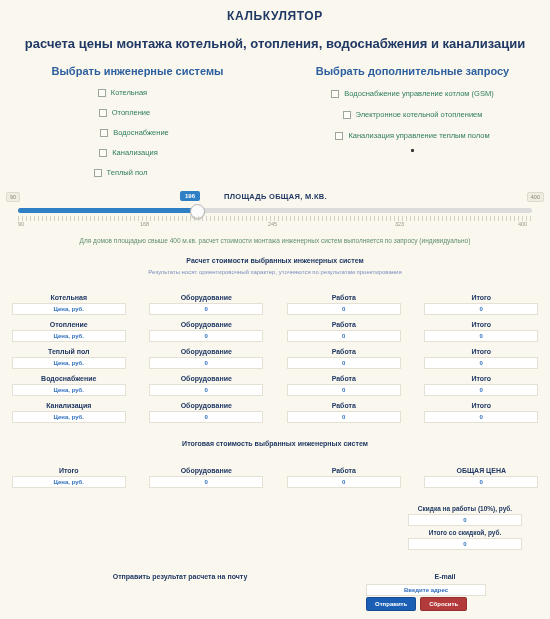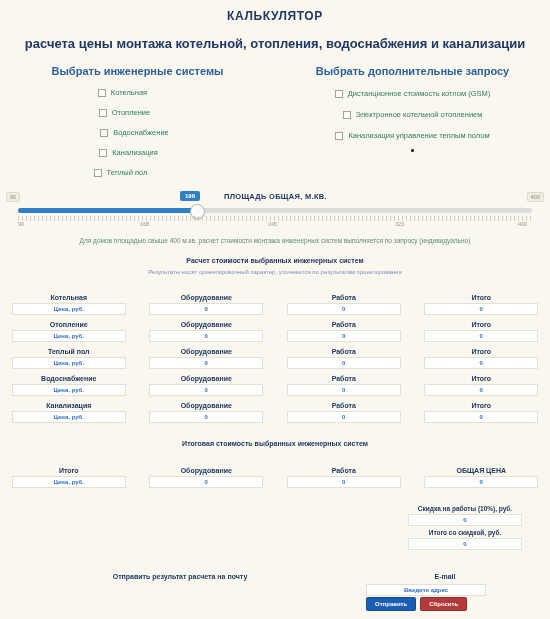--- a/index.html
+++ b/index.html
@@ -180,21 +180,21 @@
         <span class="cb"></span>
         <span class="lbl">Теплый пол</span>
       </div>
     </div>
 
     <div class="col col-right">
       <div class="col-head">Выбрать дополнительные запросу</div>
 
       <div class="opt">
         <span class="cb"></span>
-        <span class="lbl">Дистанционное стоимость котлом (GSM)</span>
+        <span class="lbl">Водоснабжение управление котлом (GSM)</span>
       </div>
       <div class="opt">
         <span class="cb"></span>
         <span class="lbl">Электронное котельной отоплением</span>
       </div>
       <div class="opt">
         <span class="cb"></span>
         <span class="lbl">Канализация управление теплым полом</span>
       </div>
     </div>

